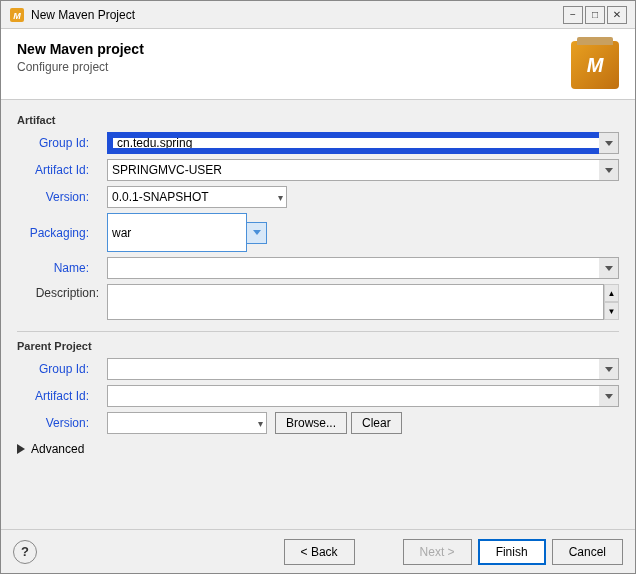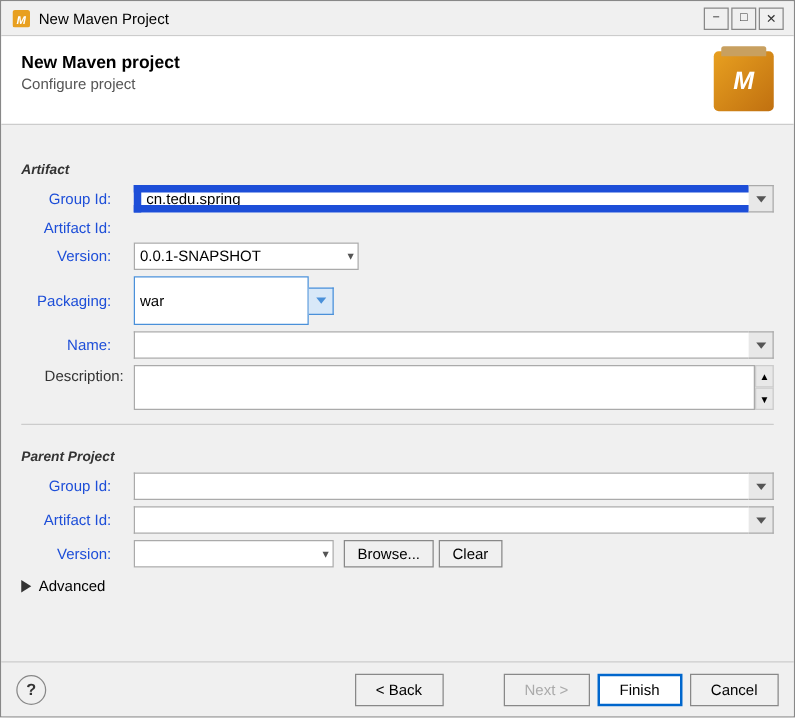--- a/index.html
+++ b/index.html
@@ -111,22 +111,21 @@
       padding: 10px 16px;
       overflow-y: auto;
       background: #f0f0f0;
     }
 
     .section-label {
       font-size: 11px;
       color: #333;
       font-weight: bold;
       margin-bottom: 6px;
-      margin-top: 20px;
-      font-style: italic;
+      margin-top: 4px;
     }
 
     .form-group {
       display: flex;
       align-items: center;
       margin-bottom: 5px;
     }
     .form-label {
       width: 90px;
       font-size: 12px;
@@ -417,20 +416,26 @@
       <div class="form-input-with-arrow">
         <input type="text" class="form-input" value="cn.tedu.spring" style="flex: 1 1 0%; border-right: none;">
         <div class="dropdown-arrow">
           <span class="chevron-down"></span>
         </div>
       </div>
     </div>
 
     <div class="form-group">
       <span class="form-label">Artifact Id:</span>
+      <div class="form-input-with-arrow">
+        <input type="text" class="form-input" value="SPRINGMVC-USER" style="flex: 1 1 0%; border-right: none;">
+        <div class="dropdown-arrow">
+          <span class="chevron-down"></span>
+        </div>
+      </div>
     </div>
 
     <div class="form-group">
       <span class="form-label">Version:</span>
       <div class="select-wrapper">
         <select style="width:180px;">
           <option>0.0.1-SNAPSHOT</option>
         </select>
       </div>
     </div>

